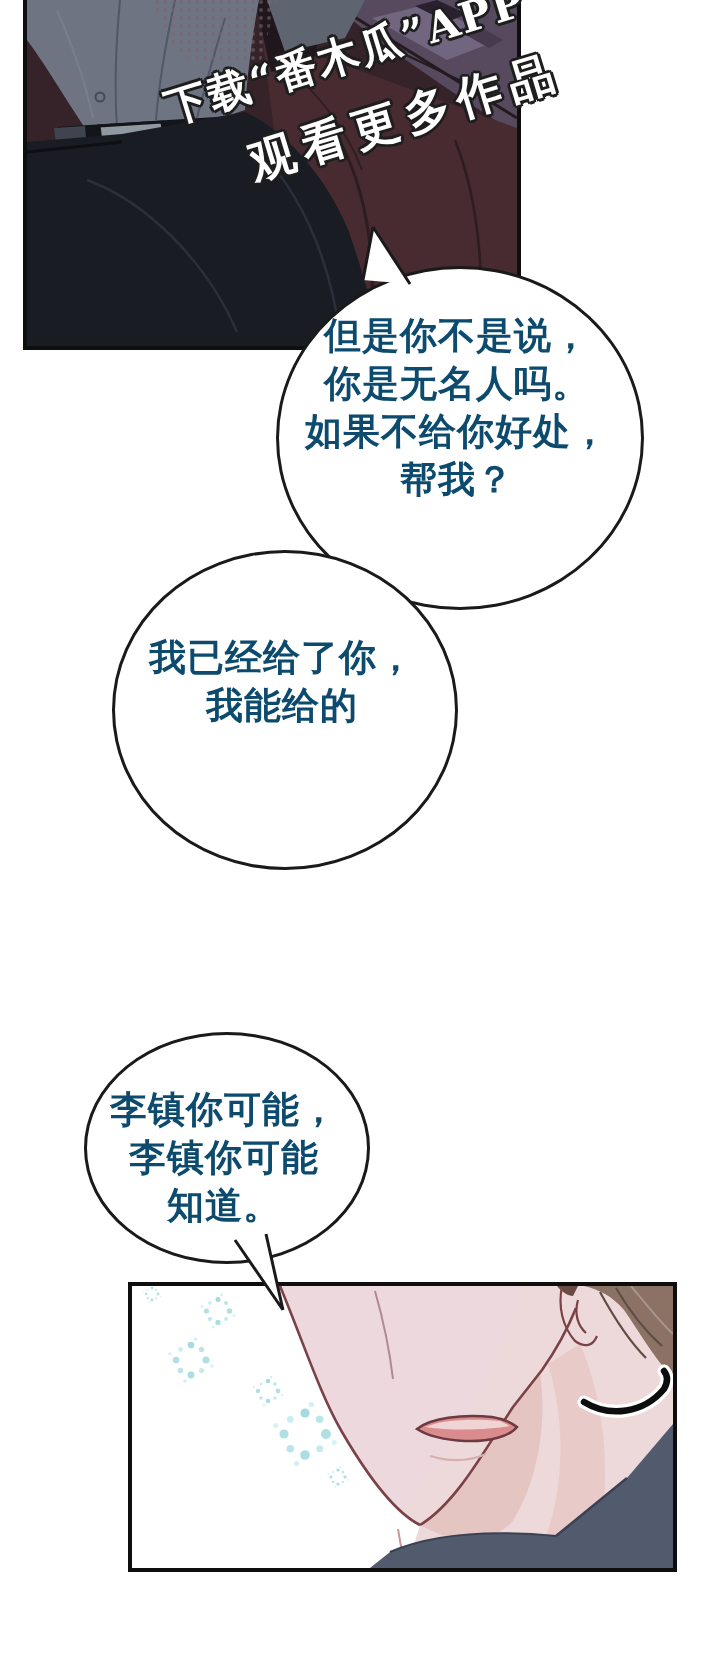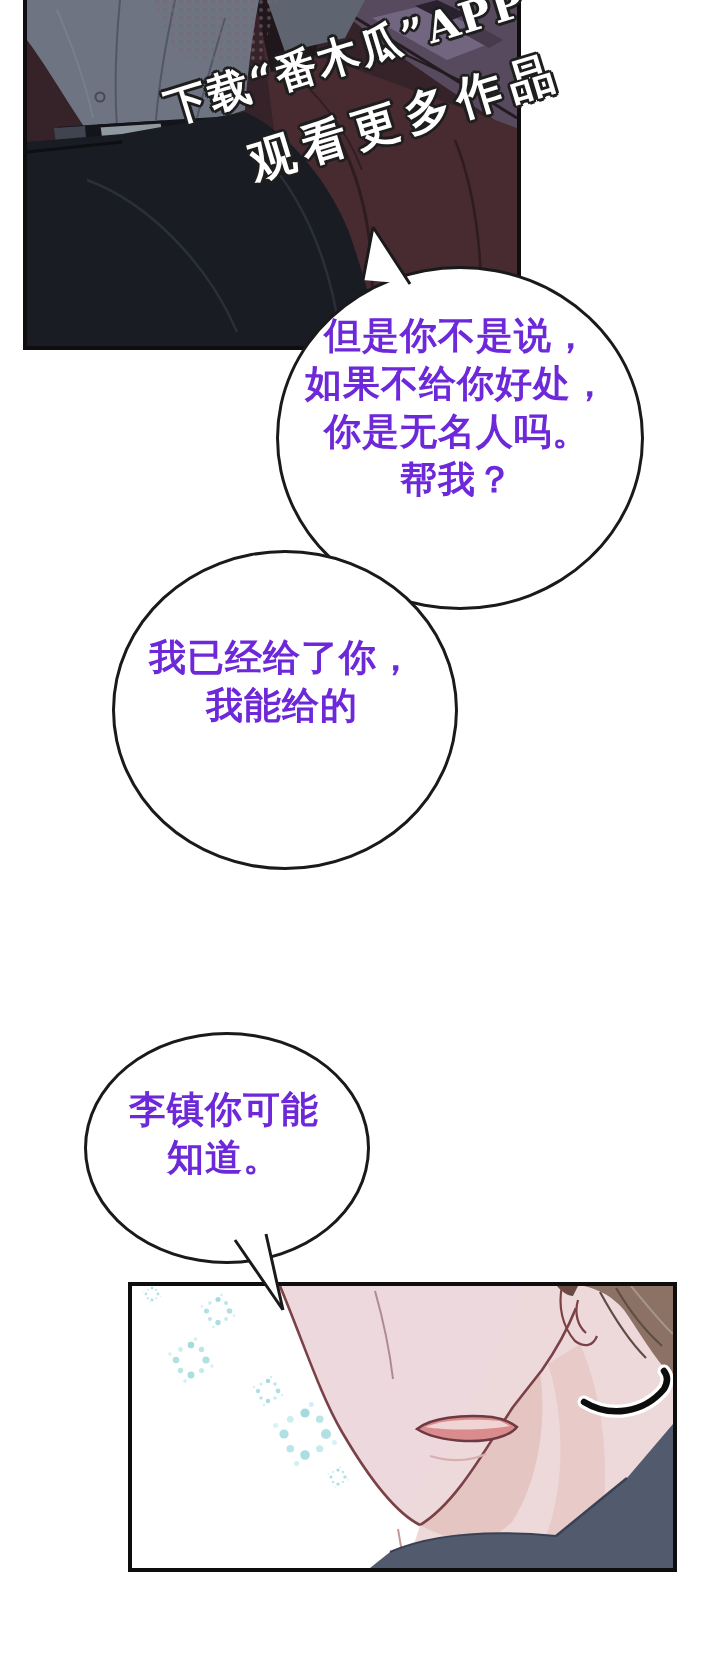--- a/index.html
+++ b/index.html
@@ -13,21 +13,21 @@
              transform-origin:0 0;color:#fff;font-weight:700;white-space:nowrap;
              font-family:"DejaVu Serif", serif;
              text-shadow:-3px 0 0 #1e1e1e,3px 0 0 #1e1e1e,0 -3px 0 #1e1e1e,0 3px 0 #1e1e1e,
                          -2px -2px 0 #1e1e1e,2px 2px 0 #1e1e1e,-2px 2px 0 #1e1e1e,2px -2px 0 #1e1e1e;}
   .wm-line1{font-size:42px;line-height:46px;letter-spacing:2px;}
   .wm-line2{font-size:46px;line-height:46px;margin:30px 0 0 64px;letter-spacing:8px;}
   .bubble{position:absolute;background:#ffffff;border:3px solid #1a1a1a;border-radius:50%;z-index:10;}
   #bubble-1{left:276px;top:266px;width:362px;height:338px;}
   #bubble-2{left:112px;top:550px;width:340px;height:314px;}
   #bubble-3{left:84px;top:1032px;width:280px;height:226px;}
-  .bubble-text{position:absolute;z-index:12;text-align:center;color:#6d28d9;font-weight:700;
+  .bubble-text{position:absolute;z-index:12;text-align:center;color:#0c4a6e;font-weight:700;
                font-size:37px;line-height:48px;letter-spacing:1px;}
   #bubble-text-1{left:276px;top:312px;width:362px;}
   #bubble-text-2{left:112px;top:634px;width:340px;text-align:center;}
   #bubble-text-3{left:84px;top:1086px;width:280px;}
   .tail{position:absolute;z-index:11;}
   #tail-1{left:340px;top:200px;}
   #tail-3{left:215px;top:1215px;}
 </style>
 </head>
 <body>
@@ -94,37 +94,38 @@
     <div class="wm-line2">观看更多作品</div>
   </div>
 
   <div id="bubble-1" class="bubble"></div>
   <svg id="tail-1" class="tail" width="100" height="100" viewBox="0 0 100 100">
     <polygon points="33,27 23,80 70,84" fill="#ffffff"></polygon>
     <path d="M33,27 L23,80 M33,27 L70,84" stroke="#1a1a1a" stroke-width="3" fill="none"></path>
   </svg>
   <div id="bubble-text-1" class="bubble-text">
     <div>但是你不是说，</div>
+    <div>你是无名人吗。</div>
     <div>如果不给你好处，</div>
-    <div>你是无名人吗。</div>
     <div>帮我？</div>
   </div>
 
   <div id="bubble-2" class="bubble"></div>
   <div id="bubble-text-2" class="bubble-text">
     <div>我已经给了你，</div>
     <div>我能给的</div>
   </div>
 
   <div id="bubble-3" class="bubble"></div>
   <svg id="tail-3" class="tail" width="110" height="110" viewBox="0 0 110 110">
     <polygon points="68,95 20,25 51,19" fill="#ffffff"></polygon>
     <path d="M68,95 L20,25 M68,95 L51,19" stroke="#1a1a1a" stroke-width="3" fill="none"></path>
   </svg>
   <div id="bubble-text-3" class="bubble-text">
+    <div>李镇你可能，</div>
     <div>李镇你可能</div>
     <div>知道。</div>
   </div>
 
   <div id="panel-bottom" class="panel">
     <svg viewBox="0 0 541 282" preserveAspectRatio="none">
       <defs>
         <g id="spk">
           <circle cx="0" cy="-10" r="2.2" fill="#8fd2d8" opacity="0.8"></circle>
           <circle cx="7" cy="-7" r="1.8" fill="#a9dfe3" opacity="0.8"></circle>

